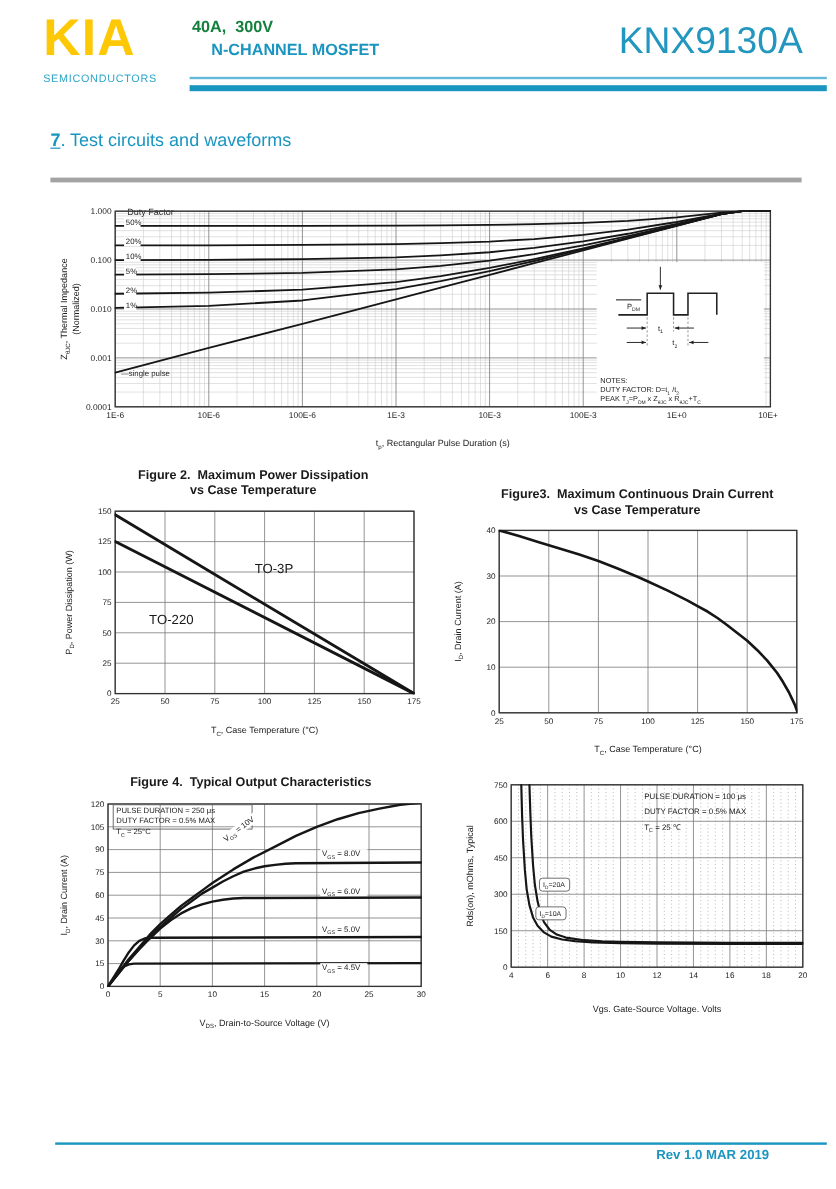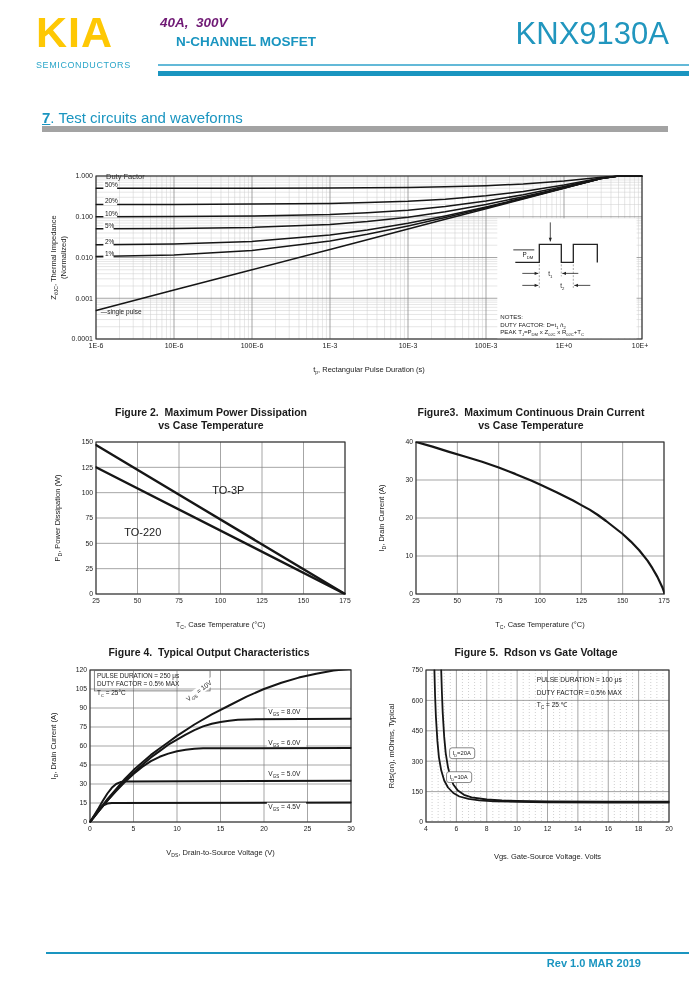--- a/index.html
+++ b/index.html
@@ -1,37 +1,37 @@
 <!DOCTYPE html>
 <html><head>
 <meta charset="utf-8">
 <style>
   html,body{margin:0;padding:0;background:#ffffff;}
   .page{position:relative;width:697px;height:991px;background:#fff;overflow:hidden;
         font-family:"Liberation Sans", sans-serif;}
   
   .kia{position:absolute;left:36px;top:8px;font-size:43px;font-weight:800;color:#fec804;letter-spacing:1px;}
   .semic{position:absolute;left:36px;top:60px;font-size:9px;color:#2ba6c9;letter-spacing:0.6px;}
-  .rating{position:absolute;left:160px;top:15px;font-size:13.5px;font-weight:bold;color:#701a75;font-style:italic;}
+  .rating{position:absolute;left:160px;top:15px;font-size:13.5px;font-weight:bold;color:#15803d;}
   .devtype{position:absolute;left:160px;top:34px;font-size:13.5px;font-weight:bold;color:#1a95c0;padding-left:16px;}
   .partnum{position:absolute;right:28px;top:16px;font-size:31px;font-weight:400;color:#2196be;}
   .hline1{position:absolute;left:158px;right:8px;top:64px;height:2px;background:#63b9d8;}
   .hline2{position:absolute;left:158px;right:8px;top:71px;height:5px;background:#1a95c0;}
   
   .section-heading{position:absolute;left:42px;top:109px;width:626px;color:#1a95c0;font-size:15px;
-        border-bottom:6px solid #a3a3a3;padding-bottom:0;}
+        border-bottom:4px solid #a3a3a3;padding-bottom:22px;}
   .sec-num{font-weight:bold;text-decoration:underline;}
   
   .figure{position:absolute;}
   .fig-title{font-weight:bold;font-size:10.5px;color:#1a1a1a;text-align:center;
         white-space:pre-line;margin-bottom:3px;line-height:1.2;}
   .fig-corner{position:absolute;left:58px;top:2px;font-size:7.5px;color:#333;}
   .chart svg{display:block;}
   #fig1{left:48px;top:170px;width:604px;}
-  #fig2{left:52px;top:406px;width:318px;}
+  #fig2{left:52px;top:390px;width:318px;}
   #fig3{left:376px;top:406px;width:310px;}
   #fig4{left:48px;top:646px;width:322px;}
   #fig5{left:386px;top:646px;width:300px;}
   
   .fline{position:absolute;left:46px;right:8px;top:952px;height:2px;background:#1a95c0;}
   .fpage{position:absolute;left:0;width:645px;top:957px;text-align:center;color:#1a95c0;font-weight:bold;font-size:11px;}
   .frev{position:absolute;right:56px;top:957px;color:#1a95c0;font-weight:bold;font-size:11px;}
 </style>
 </head>
 <body>
@@ -375,21 +375,20 @@
           <text x="220.35" y="114.4" font-size="6.6" fill="#1a1a1a" text-anchor="start"><tspan>V</tspan><tspan font-size="68%" dy="2">GS</tspan><tspan dy="-2"> = 5.0V</tspan></text>
           <rect x="218.85" y="140.6" width="39.300000000000004" height="8.1" fill="#fff"></rect>
           <text x="220.35" y="146.7" font-size="6.6" fill="#1a1a1a" text-anchor="start"><tspan>V</tspan><tspan font-size="68%" dy="2">GS</tspan><tspan dy="-2"> = 4.5V</tspan></text>
           <text x="172.5" y="193" font-size="7.5" fill="#222" text-anchor="middle"><tspan>V</tspan><tspan font-size="68%" dy="2">DS</tspan><tspan dy="-2">, Drain-to-Source Voltage (V)</tspan></text>
           <text x="8" y="84" transform="rotate(-90 8 84)" font-size="7.5" fill="#222" text-anchor="middle"><tspan>I</tspan><tspan font-size="68%" dy="2">D</tspan><tspan dy="-2">, Drain Current (A)</tspan></text>
         </svg>
       </div>
   </section>
 
   <section class="figure" id="fig5">
-    <div class="fig-title">Figure 5.&nbsp; Rdson vs Gate Voltage</div>
     <div class="chart">
         <svg width="295" height="200" viewBox="0 0 295 200">
           <line x1="46.075" y1="8" x2="46.075" y2="160" stroke="#9b9b9b" stroke-width="0.6" stroke-dasharray="0.8,2.2"></line>
           <line x1="52.15000000000001" y1="8" x2="52.15000000000001" y2="160" stroke="#9b9b9b" stroke-width="0.6" stroke-dasharray="0.8,2.2"></line>
           <line x1="58.225000000000016" y1="8" x2="58.225000000000016" y2="160" stroke="#9b9b9b" stroke-width="0.6" stroke-dasharray="0.8,2.2"></line>
           <line x1="64.30000000000003" y1="8" x2="64.30000000000003" y2="160" stroke="#9b9b9b" stroke-width="0.6" stroke-dasharray="0.8,2.2"></line>
           <line x1="76.45000000000003" y1="8" x2="76.45000000000003" y2="160" stroke="#9b9b9b" stroke-width="0.6" stroke-dasharray="0.8,2.2"></line>
           <line x1="82.52500000000003" y1="8" x2="82.52500000000003" y2="160" stroke="#9b9b9b" stroke-width="0.6" stroke-dasharray="0.8,2.2"></line>
           <line x1="88.60000000000005" y1="8" x2="88.60000000000005" y2="160" stroke="#9b9b9b" stroke-width="0.6" stroke-dasharray="0.8,2.2"></line>
           <line x1="94.67500000000004" y1="8" x2="94.67500000000004" y2="160" stroke="#9b9b9b" stroke-width="0.6" stroke-dasharray="0.8,2.2"></line>

